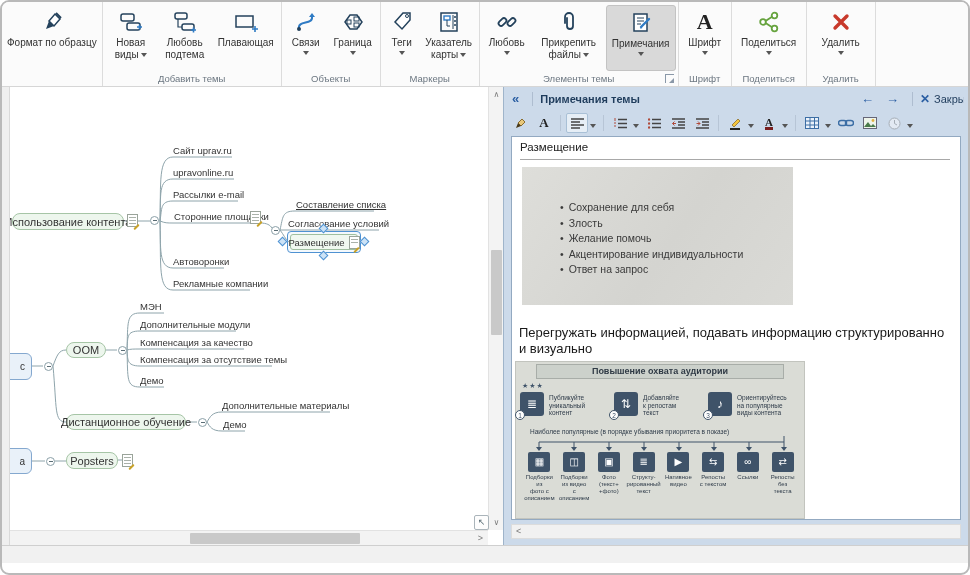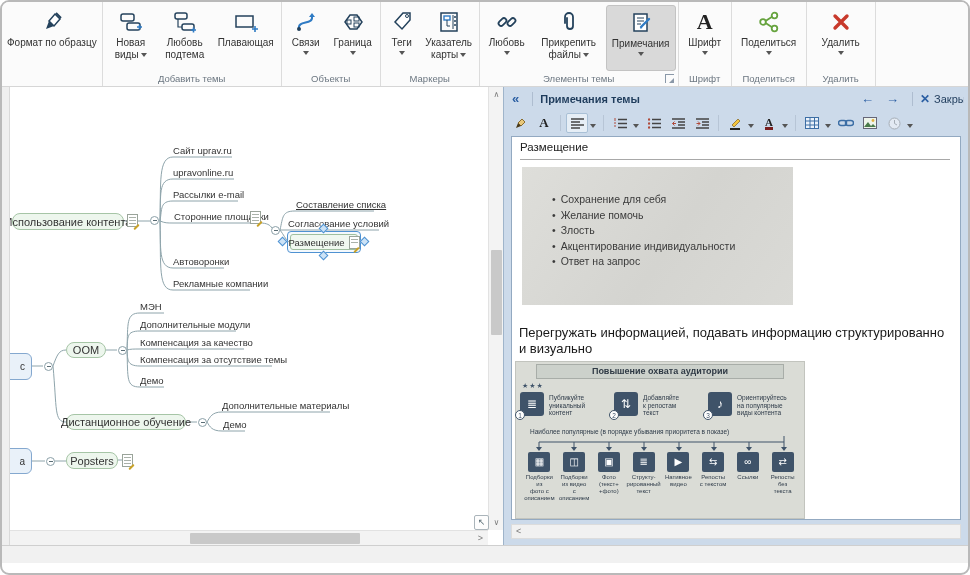--- a/index.html
+++ b/index.html
@@ -61,21 +61,21 @@
   .ptool{height:26px;display:flex;align-items:center;padding:0 4px;}
   .tbtn{width:22px;height:20px;display:flex;align-items:center;justify-content:center;border-radius:2px;margin:0 1px;position:relative;}
   .tbtn.pressed{background:#e6eef6;border:1px solid #a9c0d6;}
   .tbtn.dis{opacity:.45;}
   .tcaret{width:0;height:0;border:3px solid transparent;border-top:4px solid #555;margin:8px 3px 0 1px;}
   .tsep{width:1px;height:16px;background:#b7c5d6;margin:0 4px;}
   .pcontent{margin:0 7px;background:#fff;border:1px solid #93a9c1;flex:1;position:relative;overflow:hidden;}
   .notetitle{position:absolute;left:8px;top:4px;font-size:11.5px;color:#222;}
   .notehr{position:absolute;left:8px;right:10px;top:22px;border-top:1px solid #a8a8a8;}
   .slide1{position:absolute;left:10px;top:30px;width:271px;height:138px;background:linear-gradient(125deg,#dededa 0%,#d4d4d0 55%,#dadad6 100%);}
-  .slide1 ul{margin:8px;padding:17px 0 0 22px;list-style:none;}
+  .slide1 ul{margin:16px;padding:17px 0 0 22px;list-style:none;}
   .slide1 li{font-size:10.5px;line-height:15.5px;color:#3a3a3a;}
   .slide1 li:before{content:"•";margin-right:5px;}
   .notepara{position:absolute;left:7px;top:188px;width:436px;font-size:13px;line-height:16px;color:#191919;}
   .slide2{position:absolute;left:3px;top:224px;width:290px;height:158px;background:#dadcd6;border:1px solid #c2c4be;}
   .s2title{position:absolute;left:7%;top:2px;width:86%;height:15px;background:#ccd1cb;border:1px solid #a8ada8;font-size:9px;font-weight:bold;color:#2f3a45;text-align:center;line-height:13px;}
   .s2steps{position:absolute;left:4px;top:22px;width:282px;display:flex;}
   .s2step{display:flex;align-items:flex-start;width:94px;position:relative;padding-top:8px;}
   .s2ic{width:24px;height:24px;background:#3f5369;border-radius:3px;color:#fff;font-size:12px;text-align:center;line-height:24px;position:relative;flex:0 0 auto;}
   .s2badge{position:absolute;left:-5px;bottom:-4px;width:10px;height:10px;background:#fff;border:1px solid #3f5369;border-radius:50%;font-size:6.5px;line-height:9px;text-align:center;color:#3f5369;}
   .s2stars{position:absolute;left:2px;top:-2px;font-size:7px;color:#3f5369;letter-spacing:1px;}
@@ -494,22 +494,22 @@
           <span class="tcaret"></span>
       </div>
 
       <div class="pcontent">
         <div class="notetitle">Размещение</div>
         <div class="notehr"></div>
 
         <div class="slide1">
           <ul>
             <li>Сохранение для себя</li>
+            <li>Злость</li>
             <li>Желание помочь</li>
-            <li>Злость</li>
             <li>Акцентирование индивидуальности</li>
             <li>Ответ на запрос</li>
           </ul>
         </div>
 
         <div class="notepara">Перегружать информацией, подавать информацию структурированно и визуально</div>
 
         <div class="slide2">
           <div class="s2title">Повышение охвата аудитории</div>
           <div class="s2steps">

